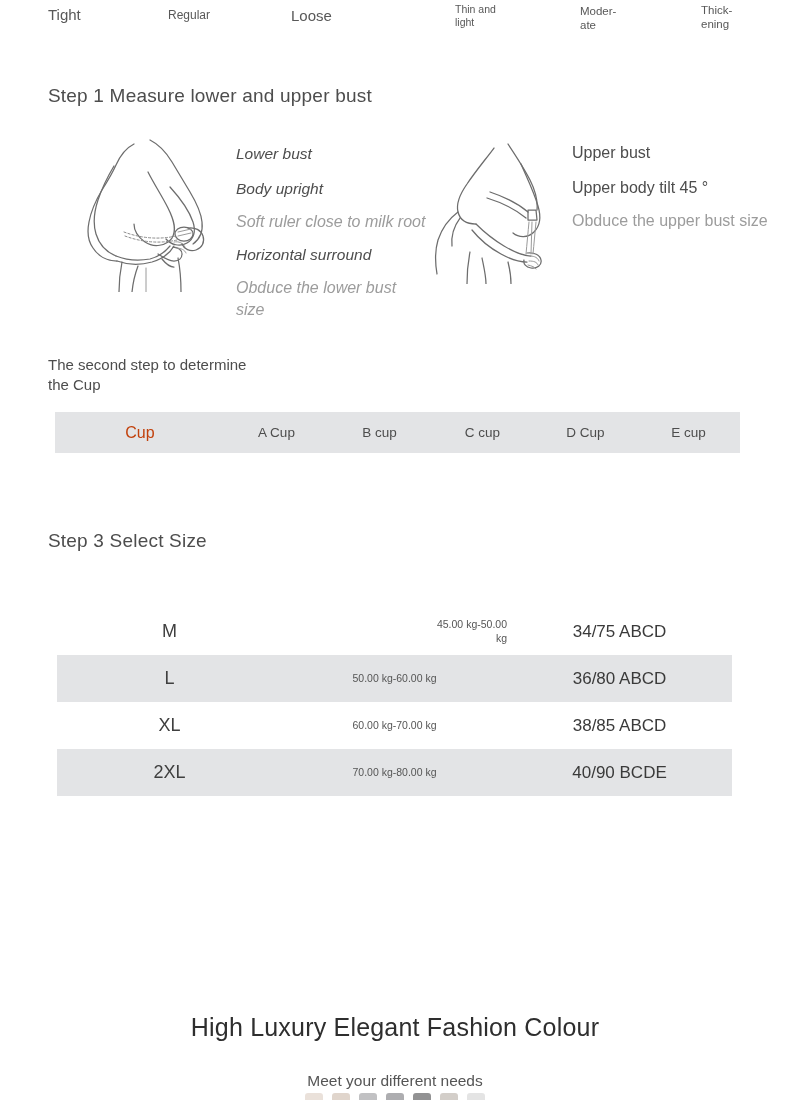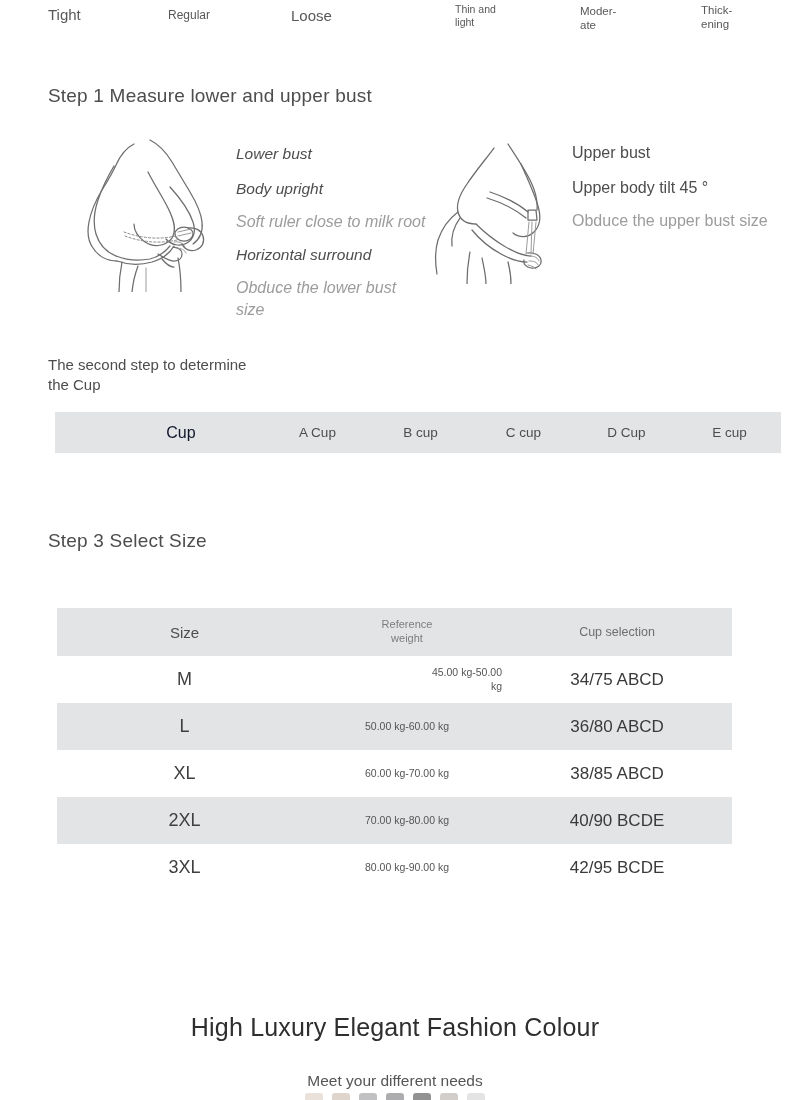--- a/index.html
+++ b/index.html
@@ -105,21 +105,21 @@
   .tbl td, .tbl th {
     padding: 0;
     text-align: center;
     vertical-align: middle;
     font-weight: normal;
   }
 
   
   #cup-table { left: 55px; top: 412px; width: 685px; }
   #cup-table .hdr-row td { height: 41px; background: #e3e4e6; }
-  #cup-table .hdr-row .hdr-first { color: #0f172a; font-size: 16px; padding-left: 41px; }
+  #cup-table .hdr-row .hdr-first { color: #c2410c; font-size: 16px; }
   #cup-table .hdr-row .hdr-cell  { color: #4d4d4d; font-size: 13.5px; }
   #cup-table .val-row td { height: 50px; background: #ffffff; }
   #cup-table .val-row .val-first { color: #9c9c9c; font-size: 11px; }
   #cup-table .val-row .val-cell  { color: #3a3a3a; font-size: 18px; }
 
   
   #size-table { left: 57px; top: 608px; width: 675px; }
   #size-table tr.hdr td { height: 48px; background: #e3e4e6; }
   #size-table tr.shade td { background: #e3e4e6; }
   #size-table tr.plain td { background: #ffffff; }
@@ -280,51 +280,40 @@
       <td class="hdr-cell" style="width:103px">D Cup</td>
       <td class="hdr-cell" style="width:103px">E cup</td>
     </tr>
   </tbody>
 </table>
 
 <div class="section-title" id="step3-title">Step 3 Select Size</div>
 
 <table class="tbl" id="size-table">
   <tbody>
-    <tr class="hdr">
-      <td class="c-size h-size">Size</td>
-      <td class="c-weight h-weight">Reference
-weight</td>
-      <td class="c-cup h-cup">Cup selection</td>
-    </tr>
     <tr class="body plain">
       <td class="v-size">M</td>
       <td class="v-weight wrap">45.00 kg-50.00
 kg</td>
       <td class="v-cup">34/75 ABCD</td>
     </tr>
     <tr class="body shade">
       <td class="v-size">L</td>
       <td class="v-weight">50.00 kg-60.00 kg</td>
       <td class="v-cup">36/80 ABCD</td>
     </tr>
     <tr class="body plain">
       <td class="v-size">XL</td>
       <td class="v-weight">60.00 kg-70.00 kg</td>
       <td class="v-cup">38/85 ABCD</td>
     </tr>
     <tr class="body shade">
       <td class="v-size">2XL</td>
       <td class="v-weight">70.00 kg-80.00 kg</td>
       <td class="v-cup">40/90 BCDE</td>
-    </tr>
-    <tr class="body plain">
-      <td class="v-size">3XL</td>
-      <td class="v-weight">80.00 kg-90.00 kg</td>
-      <td class="v-cup">42/95 BCDE</td>
     </tr>
   </tbody>
 </table>
 
 <div id="banner-title">High Luxury Elegant Fashion Colour</div>
 <div id="banner-sub">Meet your different needs</div>
 <div id="swatch-strip">
     <div class="swatch" style="background: rgb(217, 201, 189);"></div>
     <div class="swatch" style="background: rgb(199, 179, 164);"></div>
     <div class="swatch" style="background: rgb(143, 143, 147);"></div>

